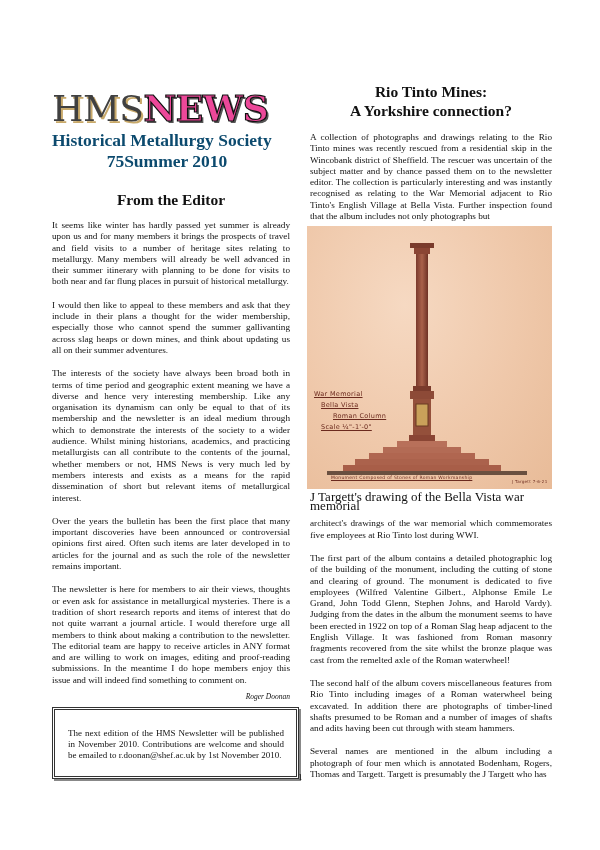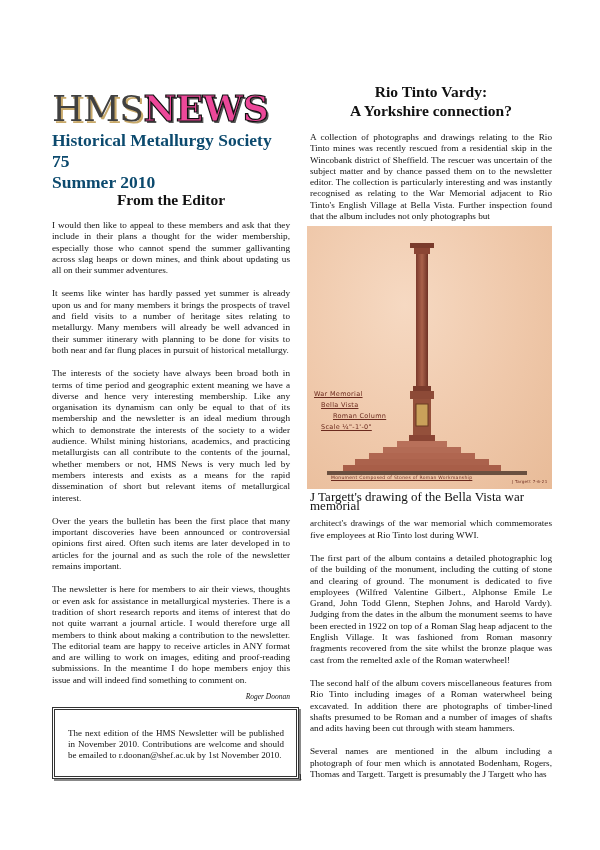--- a/index.html
+++ b/index.html
@@ -6,21 +6,21 @@
     body { width: 600px; height: 850px; position: relative; overflow: hidden;
            font-family: "Liberation Serif", "DejaVu Serif", serif; color: #111; }
     .masthead { position: absolute; left: 52px; top: 88px; width: 240px; height: 40px;
                 font-family: "DejaVu Serif", "Liberation Serif", serif; font-weight: bold;
                 font-size: 36px; line-height: 40px; letter-spacing: -0.5px; white-space: nowrap; }
     .mast-hms { color: #404040; text-shadow: 2px 2px 0 #c8a96a; font-weight: 400; }
     .mast-news { color: #ec4899; -webkit-text-stroke: 1.2px #111;
                  text-shadow: 2px 2px 0 #555; }
     .society { position: absolute; left: 52px; top: 130px; width: 230px;
                font-weight: bold; font-size: 17.5px; line-height: 21px; color: #0c4a6e; }
-    .society .row2 { display: flex; justify-content: center; flex-direction: column; }
+    .society .row2 { display: flex; justify-content: center; }
     .col-left { position: absolute; left: 52px; top: 190px; width: 238px; }
     .col-right { position: absolute; left: 310px; top: 82px; width: 242px; }
     h2.ed-title { margin: 0 0 10px 0; text-align: center; font-size: 15.5px; font-weight: bold; line-height: 20px; }
     h2.rt-title { margin: 0 0 12px 0; text-align: center; font-size: 15.5px; font-weight: bold; line-height: 19px; }
     p.body { margin: 0 0 12px 0; font-size: 9.2px; line-height: 11.3px; text-align: justify; }
     .sig { text-align: right; font-style: italic; font-size: 7.5px; margin: 2px 0 0 0; }
     .notice { position: absolute; left: 52px; top: 707px; width: 232px; height: 50px;
               border: 3px double #333; box-shadow: 2px 2px 0 #888;
               padding: 10px 4px 6px 5px; }
     .notice p { margin: 8px; font-size: 9px; line-height: 10.8px; text-align: justify; }
@@ -42,35 +42,35 @@
 <div class="society">
   <div>Historical Metallurgy Society</div>
   <div class="row2">
     <span>75</span>
     <span>Summer 2010</span>
   </div>
 </div>
 
 <div class="col-left">
   <h2 class="ed-title">From the Editor</h2>
+  <p class="body">It seems like winter has hardly passed yet summer is already upon us and for many members it brings the prospects of travel and field visits to a number of heritage sites relating to metallurgy. Many members will already be well advanced in their summer itinerary with planning to be done for visits to both near and far flung places in pursuit of historical metallurgy.</p>
   <p class="body">I would then like to appeal to these members and ask that they include in their plans a thought for the wider membership, especially those who cannot spend the summer gallivanting across slag heaps or down mines, and think about updating us all on their summer adventures.</p>
-  <p class="body">It seems like winter has hardly passed yet summer is already upon us and for many members it brings the prospects of travel and field visits to a number of heritage sites relating to metallurgy. Many members will already be well advanced in their summer itinerary with planning to be done for visits to both near and far flung places in pursuit of historical metallurgy.</p>
   <p class="body">The interests of the society have always been broad both in terms of time period and geographic extent meaning we have a diverse and hence very interesting membership. Like any organisation its dynamism can only be equal to that of its membership and the newsletter is an ideal medium through which to demonstrate the interests of the society to a wider audience. Whilst mining historians, academics, and practicing metallurgists can all contribute to the contents of the journal, whether members or not, HMS News is very much led by members interests and exists as a means for the rapid dissemination of short but relevant items of metallurgical interest.</p>
   <p class="body">Over the years the bulletin has been the first place that many important discoveries have been announced or controversial opinions first aired. Often such items are later developed in to articles for the journal and as such the role of the newsletter remains important.</p>
   <p class="body" style="margin-bottom:6px">The newsletter is here for members to air their views, thoughts or even ask for assistance in metallurgical mysteries. There is a tradition of short research reports and items of interest that do not quite warrant a journal article.  I would therefore urge all members to think about making a contribution to the newsletter. The editorial team are happy to receive articles in ANY format and are willing to work on images, editing and proof-reading submissions. In the meantime I do hope members enjoy this issue and will indeed find something to comment on.</p>
   <div class="sig">Roger Doonan</div>
 </div>
 
 <div class="notice">
   <p>The next edition of the HMS Newsletter will be published in November 2010. Contributions are welcome and should be emailed to r.doonan@shef.ac.uk by 1st November 2010.</p>
 </div>
 
 <div class="col-right">
   <h2 class="rt-title">
-    <span>Rio Tinto Vardy:</span><br>
+    <span>Rio Tinto Mines:</span><br>
     <span>A Yorkshire connection?</span>
   </h2>
   <p class="body" style="margin-bottom:0">A collection of photographs and drawings relating to the Rio Tinto mines was recently rescued from a residential skip in  the Wincobank district of Sheffield. The rescuer was uncertain of the subject matter and by chance passed them on to the newsletter editor. The collection is particularly interesting and was instantly recognised as relating to the War Memorial adjacent to Rio Tinto's English Village at Bella Vista. Further inspection found that the album includes not only photographs but</p>
 
   <div class="figure">
     <svg width="245" height="263" viewBox="0 0 245 263">
       <defs>
         <linearGradient id="col" x1="0" x2="1">
           <stop offset="0" stop-color="#7a3a2c"></stop>
           <stop offset="0.5" stop-color="#a9614a"></stop>

